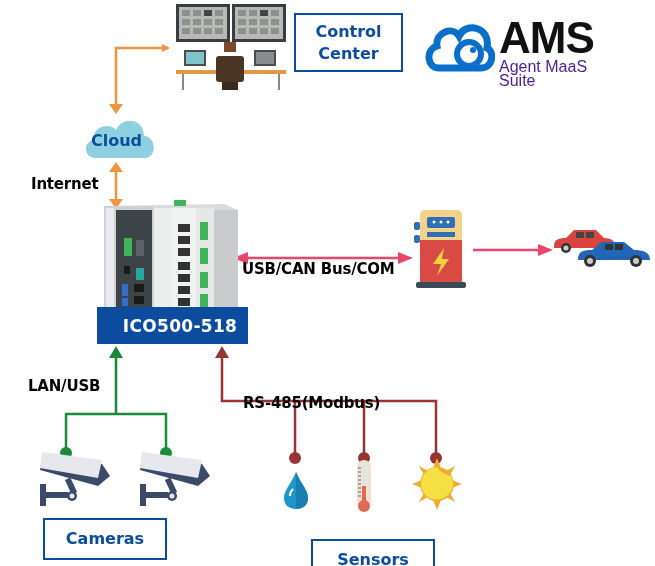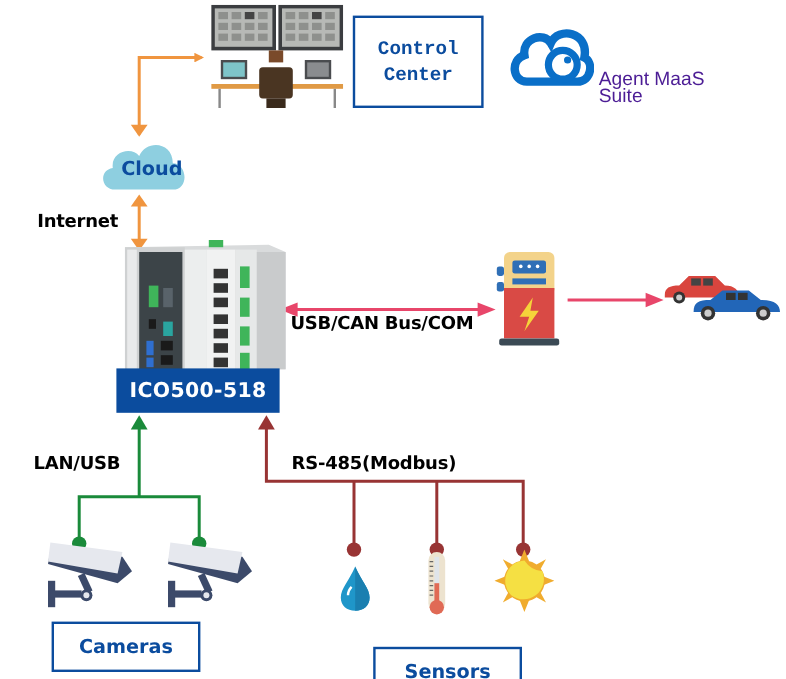--- a/index.html
+++ b/index.html
@@ -109,40 +109,41 @@
   <rect x="78" y="46" width="22" height="16" fill="#4a4c4f"></rect>
     <rect x="80" y="48" width="18" height="12" fill="#8a8c8f"></rect>
   <rect x="0" y="66" width="110" height="4" fill="#e09a45"></rect>
   <rect x="6" y="70" width="2" height="16" fill="#888"></rect>
     <rect x="102" y="70" width="2" height="16" fill="#888"></rect>
   <rect x="48" y="38" width="12" height="10" fill="#7a4a2a"></rect>
   <rect x="40" y="52" width="28" height="26" rx="3" fill="#4a3522"></rect>
   <rect x="46" y="78" width="16" height="8" fill="#3a2a1c"></rect>
 </svg>
 
-<div class="abs box" style="left:294px;top:13px;width:109px;height:77px;font-family:Liberation Mono, monospace;">
+<div class="abs box" style="left:294px;top:13px;width:109px;height:59px;">
   <div>
     <div>Control</div>
     <div>Center</div>
   </div>
 </div>
 
 <div class="abs" style="left:425px;top:14px;width:190px;height:64px;">
   <svg class="abs" style="left:0;top:6px;" width="70" height="52">
     <path d="M14,48 C2,48 0,30 12,26 C10,12 28,6 34,16 C40,2 66,6 62,28 C70,32 68,48 56,48 Z" fill="none" stroke="#0a6fc8" stroke-width="7"></path>
     <circle cx="44" cy="34" r="12" fill="#fff" stroke="#0a6fc8" stroke-width="6"></circle>
     <circle cx="48" cy="30" r="3" fill="#0a6fc8"></circle>
   </svg>
+  <div class="abs ams-big" style="left:74px;top:4px;">AMS</div>
   <div class="abs ams-sub" style="left:74px;top:46px;">Agent MaaS Suite</div>
 </div>
 
 <svg class="abs" style="left:82px;top:114px;" width="74" height="46">
   <path d="M14,44 C2,44 0,28 12,26 C10,12 28,8 34,16 C40,2 62,4 62,22 C74,22 76,44 62,44 Z" fill="#8ecfe0"></path>
 </svg>
-<div class="abs" id="cloud-text" style="left:101px;top:131px;text-align:center;">Cloud</div>
+<div class="abs" id="cloud-text" style="left:91px;top:131px;text-align:center;">Cloud</div>
 
 <div class="abs lbl" style="left:31px;top:175px;">Internet</div>
 
 <svg class="abs" style="left:104px;top:200px;" width="136" height="108">
   <path d="M0,6 L120,4 L134,10 L134,108 L0,108 Z" fill="#d9dbdc"></path>
   <rect x="0" y="6" width="50" height="102" fill="#cfd1d2"></rect>
   <rect x="2" y="8" width="8" height="100" fill="#e9eaeb"></rect>
   <rect x="12" y="10" width="36" height="98" fill="#3c4448"></rect>
   <rect x="20" y="38" width="8" height="18" fill="#3fb55a"></rect>
   <rect x="32" y="40" width="8" height="16" fill="#59636a"></rect>
@@ -167,21 +168,21 @@
   <g fill="#3fb55a">
       <rect x="96" y="22" width="8" height="18"></rect>
       <rect x="96" y="48" width="8" height="16"></rect>
       <rect x="96" y="72" width="8" height="16"></rect>
       <rect x="96" y="94" width="8" height="14"></rect>
     </g>
   <rect x="110" y="10" width="24" height="98" fill="#c9cbcc"></rect>
   <rect x="70" y="0" width="12" height="6" fill="#3fb55a"></rect>
 </svg>
 
-<div class="abs" id="device-label" style="left:97px;top:307px;width:136px;height:37px;">ICO500-518</div>
+<div class="abs" id="device-label" style="left:97px;top:307px;width:136px;height:37px;padding-left:15px;">ICO500-518</div>
 
 <div class="abs lbl" style="left:242px;top:228px;margin-top:32px;">USB/CAN Bus/COM</div>
 
 <svg class="abs" style="left:412px;top:210px;" width="58" height="82">
   <rect x="8" y="0" width="42" height="36" rx="5" fill="#f3d38a"></rect>
   <rect x="8" y="30" width="42" height="42" fill="#d94a45"></rect>
   <rect x="15" y="7" width="28" height="11" rx="2" fill="#2f6fb6"></rect>
   <circle cx="22" cy="12" r="1.5" fill="#fff"></circle>
     <circle cx="29" cy="12" r="1.5" fill="#fff"></circle>
     <circle cx="36" cy="12" r="1.5" fill="#fff"></circle>
@@ -202,21 +203,21 @@
   <rect x="53" y="18" width="8" height="6" fill="#333"></rect>
     <rect x="63" y="18" width="8" height="6" fill="#333"></rect>
   <circle cx="38" cy="35" r="6" fill="#333"></circle>
     <circle cx="38" cy="35" r="3" fill="#ccc"></circle>
   <circle cx="84" cy="35" r="6" fill="#333"></circle>
     <circle cx="84" cy="35" r="3" fill="#ccc"></circle>
 </svg>
 
 <div class="abs lbl" style="left:28px;top:377px;">LAN/USB</div>
 
-<div class="abs lbl" style="left:243px;top:377px;">RS-485(Modbus)</div>
+<div class="abs lbl" style="left:243px;top:394px;">RS-485(Modbus)</div>
 
 <svg class="abs" style="left:36px;top:442px;" width="80" height="70">
   <path d="M6,16 L66,22 L74,34 L62,44 L4,28 Z" fill="#3c4a6a"></path>
   <path d="M6,10 L66,18 L62,36 L4,26 Z" fill="#e6e8ee"></path>
   <rect x="32" y="36" width="6" height="16" transform="rotate(-25 35 44)" fill="#3c4a6a"></rect>
   <rect x="4" y="42" width="6" height="22" fill="#3c4a6a"></rect>
   <rect x="6" y="50" width="26" height="6" fill="#3c4a6a"></rect>
   <circle cx="36" cy="54" r="5" fill="#3c4a6a"></circle>
     <circle cx="36" cy="54" r="2.5" fill="#e6e8ee"></circle>
 </svg>

